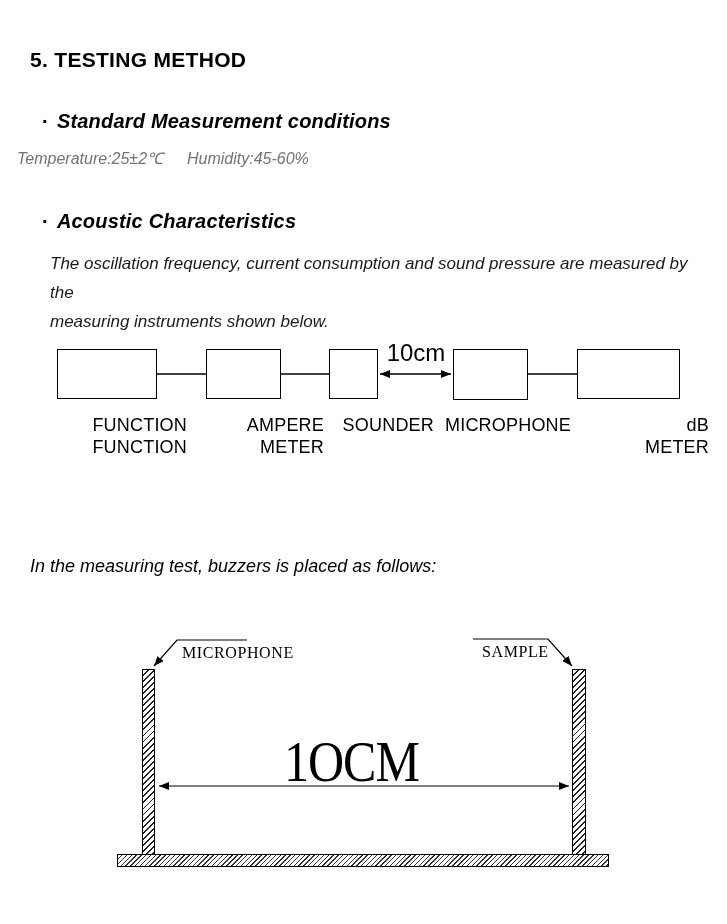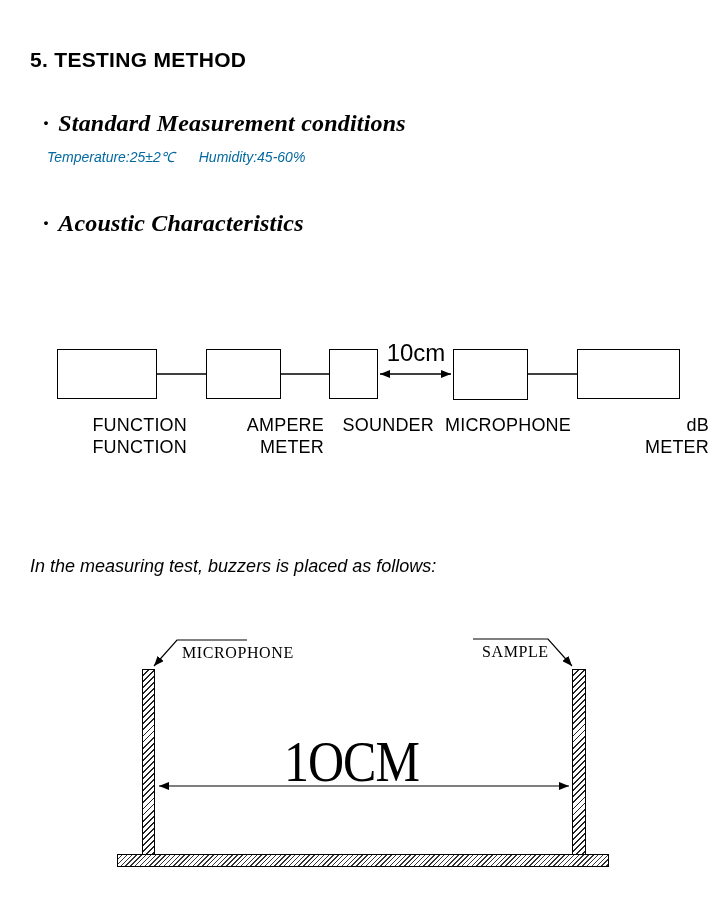--- a/index.html
+++ b/index.html
@@ -15,31 +15,30 @@
     padding-left: 44px;
   }
   .abs { position: absolute; }
 
   .doc-title {
     left: 30px; top: 48px;
     font-size: 21px; font-weight: bold;
     letter-spacing: 0.3px;
   }
   .sec-heading {
-    font-size: 24px; font-weight: bold; font-style: italic;
+    font-size: 20px; font-weight: bold; font-style: italic;
     letter-spacing: 0.2px;
-    font-family: Liberation Serif, serif;
   }
   .sec-heading .bullet { font-style: normal; margin-right: 8px; font-weight: bold; }
   .h-standard { left: 42px; top: 110px; }
   .h-acoustic { left: 42px; top: 210px; }
 
   .conditions-line {
-    left: 47px; top: 147px;
-    font-size: 14px; font-style: italic; color: #0369a1;
+    left: 17px; top: 147px;
+    font-size: 16px; font-style: italic; color: #737373;
   }
   .conditions-line .gap { display: inline-block; width: 24px; }
 
   .acoustic-body {
     left: 50px; top: 249px;
     font-size: 17px; font-style: italic; color: #1a1a1a;
     line-height: 29px; width: 660px;
   }
 
   .note-line {
@@ -119,20 +118,24 @@
   </div>
 
   <div class="abs conditions-line">
     <span>Temperature:25±2℃</span><span class="gap"></span><span>Humidity:45-60%</span>
   </div>
 
   <div class="abs sec-heading h-acoustic">
     <span class="bullet">·</span><span>Acoustic Characteristics</span>
   </div>
 
+  <div class="abs acoustic-body">
+    <div>The oscillation frequency, current consumption and sound pressure are measured by the</div>
+    <div>measuring instruments shown below.</div>
+  </div>
 
   <div class="abs note-line">In the measuring test, buzzers is placed as follows:</div>
 
   <div class="bd-box" style="left:57px;  top:349px; width:100px; height:50px;"></div>
   <div class="bd-box" style="left:206px; top:349px; width:75px;  height:50px;"></div>
   <div class="bd-box" style="left:329px; top:349px; width:49px;  height:50px;"></div>
   <div class="bd-box" style="left:453px; top:349px; width:75px;  height:51px;"></div>
   <div class="bd-box" style="left:577px; top:349px; width:103px; height:50px;"></div>
 
   <div class="bd-dist">10cm</div>

